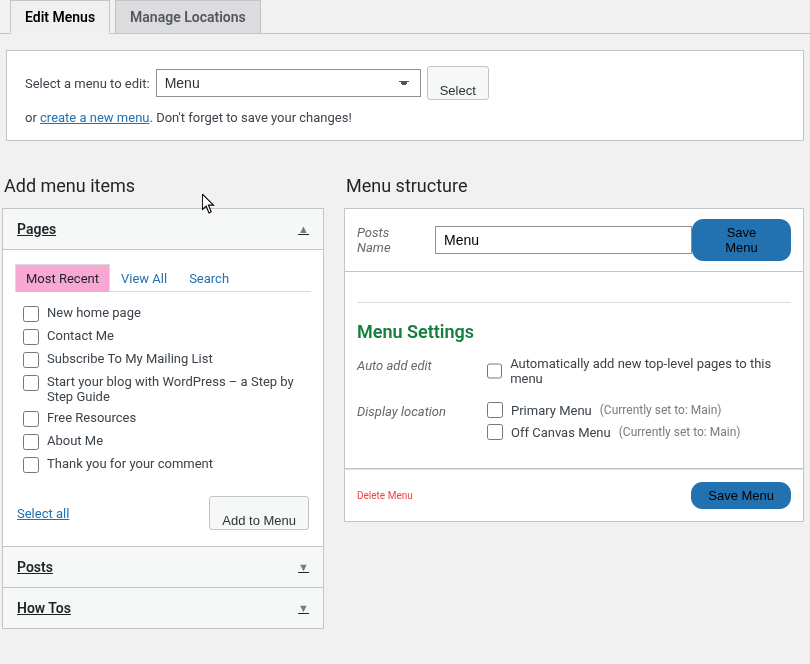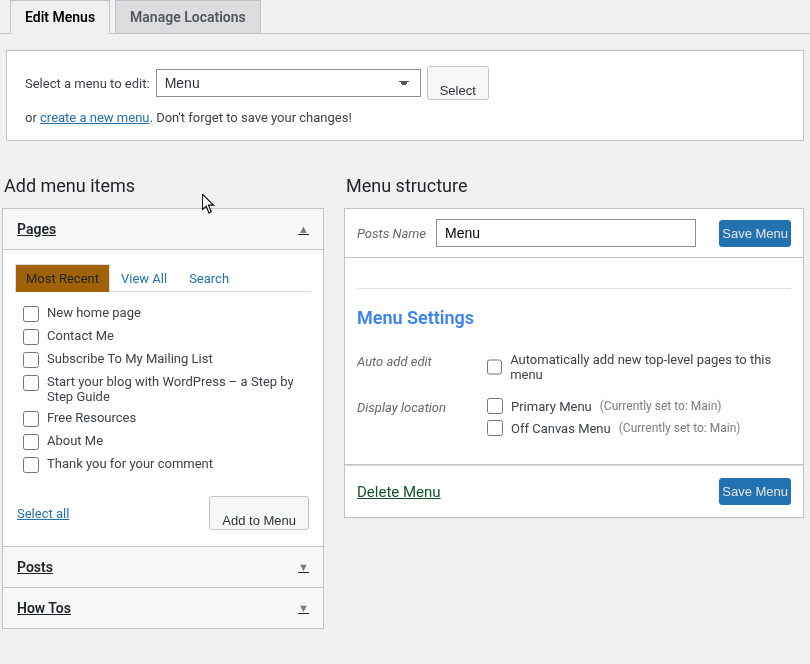--- a/index.html
+++ b/index.html
@@ -71,21 +71,21 @@
   .inner-tab.active { color:#1d2327; border-bottom: none;}
   .inner-tab.active::before {
     content:''; position:absolute;
   }
   .inner-tab {
     border:1px solid transparent;
     border-bottom:none;
     margin-bottom:-1px;
     padding: 6px 10px;
   }
-  .inner-tab.active { border-color:#dcdcde; background:#a16207;}
+  .inner-tab.active { border-color:#dcdcde; background:#f9a8d4;}
   .tabs-row { display:flex; border-bottom: 1px solid #dcdcde;}
   .page-list {
     height: 190px; overflow-y: scroll; padding: 10px 8px;
     background:#fff;
   }
   .page-list::-webkit-scrollbar { width:12px;}
   .page-list::-webkit-scrollbar-track { background:#f1f1f1;}
   .page-list::-webkit-scrollbar-thumb { background:#c3c4c7;}
   .page-item { display:flex; align-items:flex-start; gap:8px; padding:3px 0; font-size:13px; color:#3c434a;}
   .page-item input[type=checkbox]{ width:16px; height:16px; margin-top:1px; border:1px solid #8c8f94; flex-shrink:0;}
@@ -95,45 +95,45 @@
   
   .menu-name-row {
     display:flex; align-items:center; justify-content: space-between;
     border:1px solid #c3c4c7; background:#fff; padding:10px 12px;
   }
   .menu-name-row label { font-style:italic; color:#646970; font-size:13px; margin-right:10px;}
   .menu-name-row input[type=text]{
     width:260px; height:28px; border:1px solid #8c8f94; padding:0 8px; font-size:14px;
   }
   .btn-primary {
-    background:#2271b1; border:1px solid #2271b1; color:#e5e5e5;
-    padding:5px 2px; border-radius:3px; font-size:13px; cursor:pointer;
+    background:#2271b1; border:1px solid #2271b1; color:#000000;
+    padding:5px 16px; border-radius:11px; font-size:13px; cursor:pointer;
   }
   
   .menu-body {
     border:1px solid #c3c4c7; border-top:none; background:#fff;
     padding: 18px 12px 12px 12px;
   }
   .menu-body .hint { font-size:13px; color:#3c434a; margin-bottom: 50px;}
   hr.sep { border:none; border-top:1px solid #dcdcde; margin: 12px 0 18px 0;}
   
-  h3.settings-title { font-size:18px; font-weight:600; color:#3b82f6; margin-bottom:24px;}
+  h3.settings-title { font-size:18px; font-weight:600; color:#15803d; margin-bottom:14px;}
   .setting-row { display:flex; align-items:flex-start; margin-bottom:10px;}
   .setting-row .slabel { width:130px; font-style:italic; color:#646970; font-size:13px; padding-top:2px;}
   .setting-row .sbody { flex:1;}
   .chk-line { display:flex; align-items:center; gap:8px; margin-bottom:6px;}
   .chk-line input[type=checkbox]{ width:16px; height:16px; border:1px solid #8c8f94;}
   .chk-line .sub { color:#787c82; font-size:12px;}
   
   .menu-foot {
     border:1px solid #c3c4c7; border-top: 1px solid #dcdcde; background:#fff;
     padding:12px; display:flex; justify-content:space-between; align-items:center;
     margin-top:0;
   }
-  .del-link { color:#14532d; text-decoration: underline; cursor:pointer; font-size:15px;}
+  .del-link { color:#ef4444; cursor:pointer; font-size:10px;}
   
   .menu-structure-wrap { }
   
   .cursor-arrow {
     position: absolute;
     width: 14px; height: 20px;
     pointer-events: none;
     z-index: 100;
   }
 </style>

